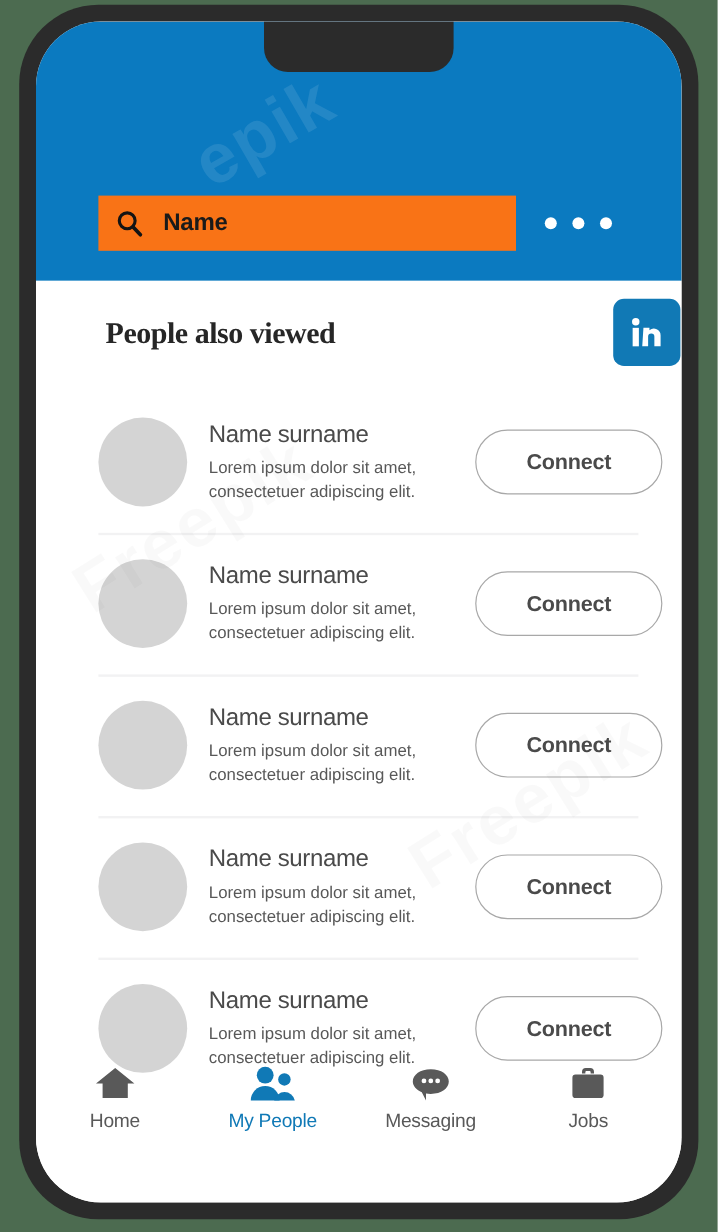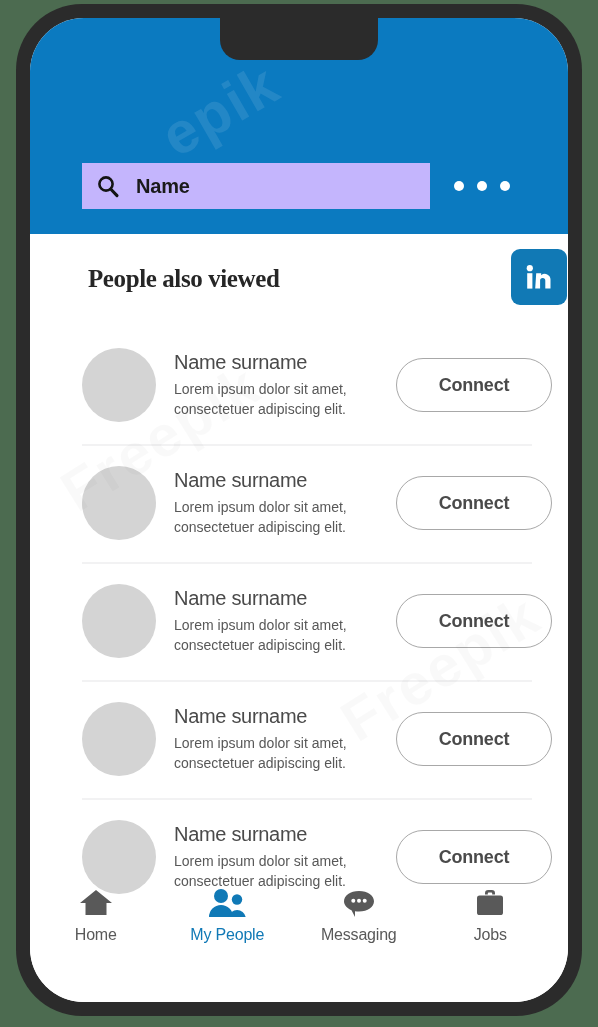--- a/index.html
+++ b/index.html
@@ -63,21 +63,21 @@
     top: 144px;
     width: 538px;
     height: 48px;
     display: flex;
     align-items: center;
   }
   #search-input-wrap {
     margin-left: 52px;
     width: 348px;
     height: 46px;
-    background: #c4b5fd;
+    background: #f97316;
     display: flex;
     align-items: center;
     box-sizing: border-box;
     padding: 0 14px;
   }
   #search-icon {
     width: 24px;
     height: 24px;
     flex: 0 0 24px;
     display: block;

